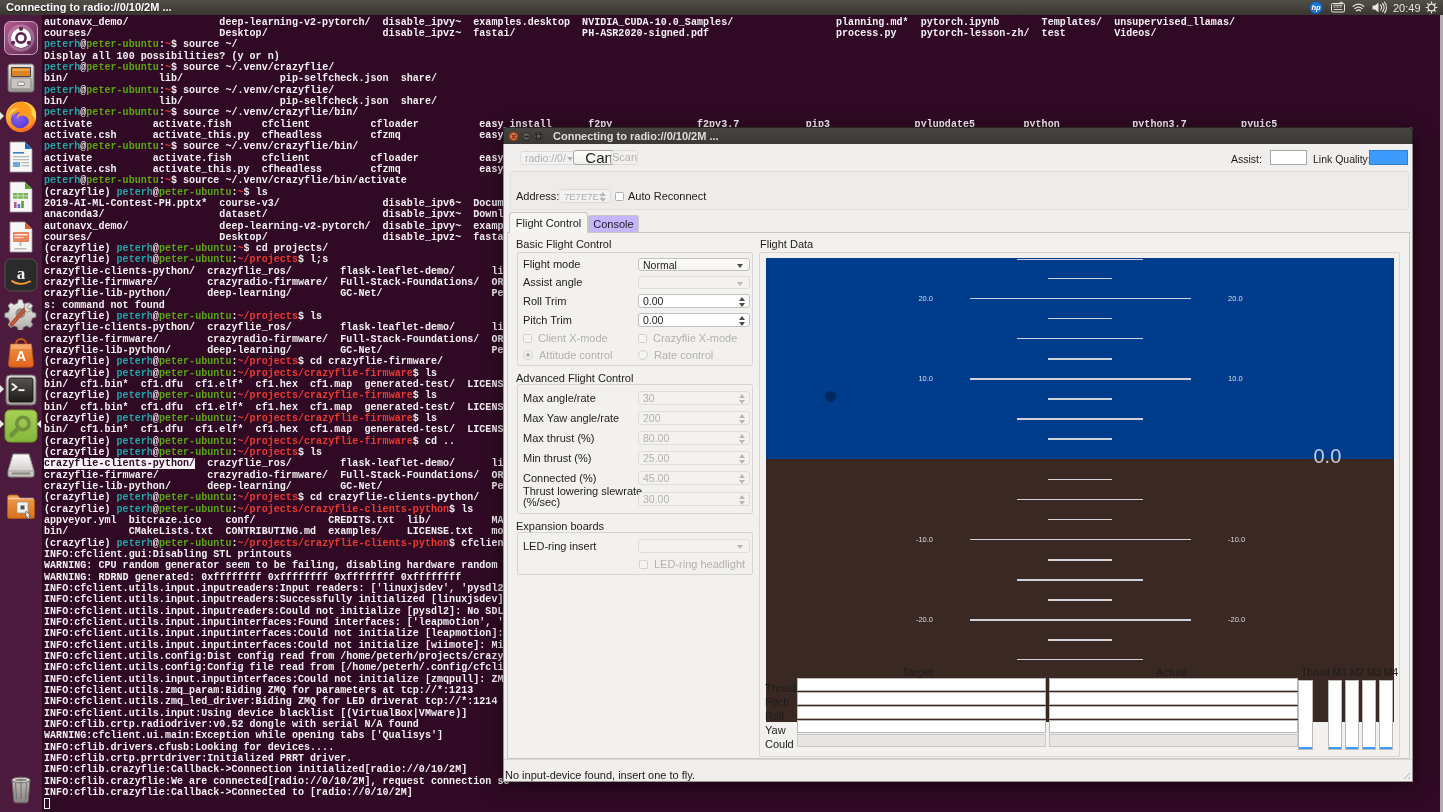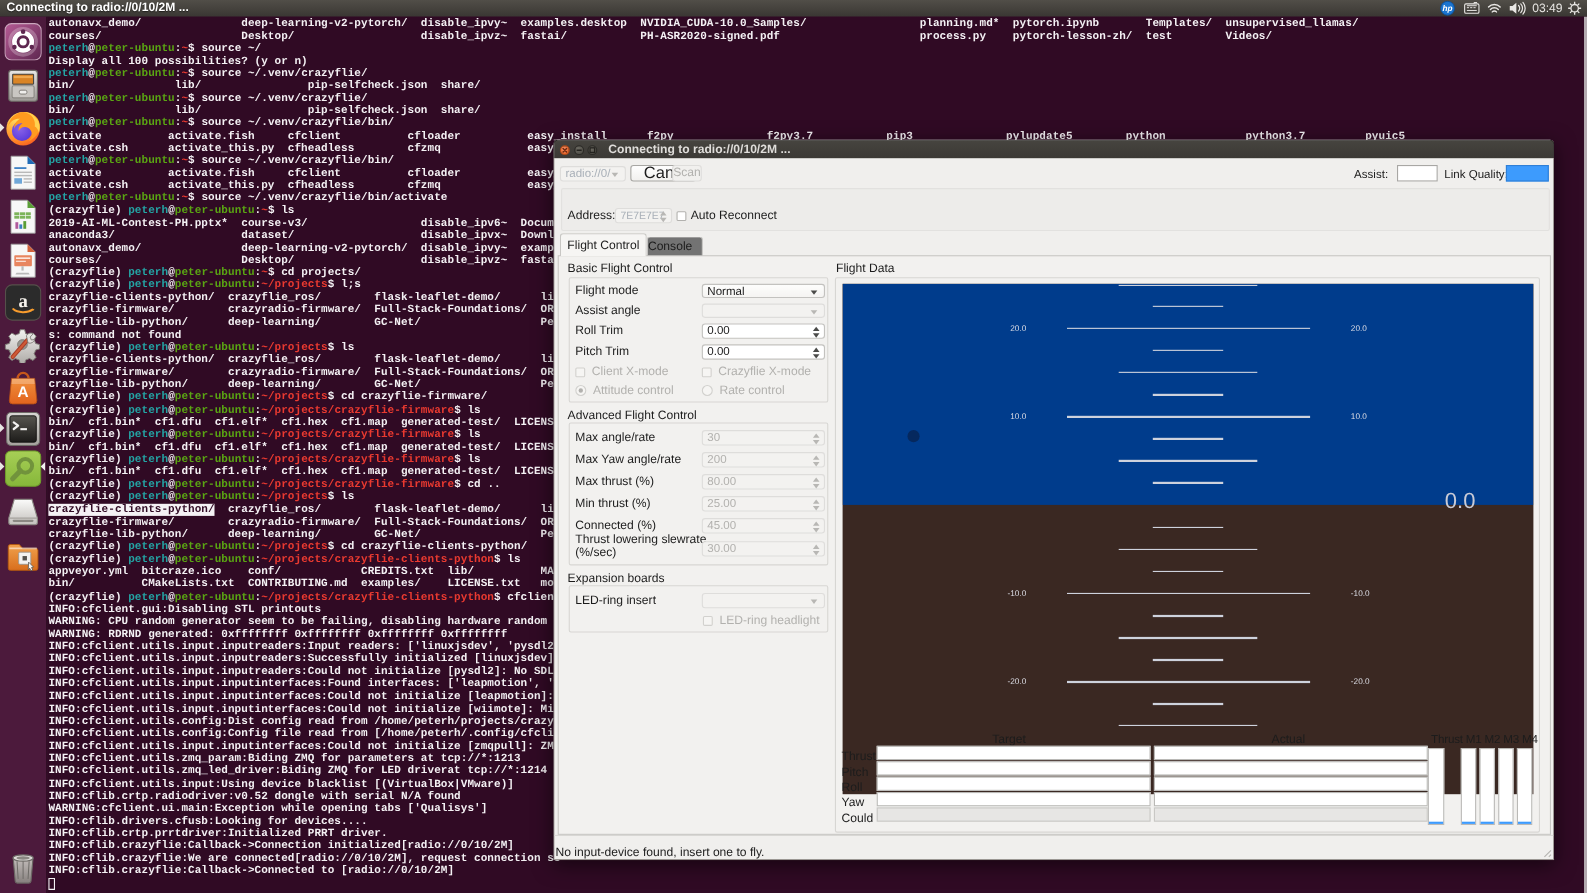--- a/index.html
+++ b/index.html
@@ -133,21 +133,21 @@
   </g>
   <g fill="#e8e6e3">
     <path d="M69.5 5.5 h2.5 l3.5 -3 v10 l-3.5 -3 h-2.5 z"></path>
   </g>
   <g stroke="#e8e6e3" fill="none" stroke-linecap="round">
     <path d="M77.5 5 a3.5 3.5 0 0 1 0 5" stroke-width="1.1"></path>
     <path d="M79.5 3.5 a5.8 5.8 0 0 1 0 8" stroke-width="1.1"></path>
     <path d="M81.5 2.2 a8 8 0 0 1 0 10.6" stroke-width="1.1"></path>
   </g>
 </svg>
-<div style="position:absolute;left:1393px;top:1.5px;font-size:11px;color:#e8e6e3">03:49</div>
+<div style="position:absolute;left:1393px;top:1.5px;font-size:11px;color:#e8e6e3">20:49</div>
 <svg width="13" height="13" viewBox="0 0 13 13" style="position:absolute;left:1425px;top:1px">
   <g stroke="#e8e6e3" fill="none" stroke-width="1.2">
    <circle cx="6.5" cy="6.5" r="3.4"></circle>
    <path d="M6.5 0.6 v2.2 M6.5 10.2 v2.2 M0.6 6.5 h2.2 M10.2 6.5 h2.2 M2.3 2.3 l1.6 1.6 M9.1 9.1 l1.6 1.6 M10.7 2.3 l-1.6 1.6 M3.9 9.1 l-1.6 1.6"></path>
   </g>
 </svg>
 </div>
 <div id="launcher">
     <div class="tile" style="left:4px;top:6px"><svg width="34" height="34" viewBox="0 0 34 34">
         <defs>
@@ -343,38 +343,38 @@
   <svg width="9" height="9" style="position:absolute;left:5px;top:3.5px" viewBox="0 0 9 9">
         <path d="M2.9 2.9 L6.1 6.1 M6.1 2.9 L2.9 6.1" stroke="#6b2a12" stroke-width="1.3" stroke-linecap="round"></path>
       </svg>
   <svg width="9" height="9" style="position:absolute;left:17.5px;top:3.5px" viewBox="0 0 9 9">
         <path d="M2.2 4.5 h4.6" stroke="#24231f" stroke-width="1.4"></path>
       </svg>
   <svg width="9" height="9" style="position:absolute;left:30px;top:3.5px" viewBox="0 0 9 9">
         <rect x="2.4" y="2.4" width="4.2" height="4.2" fill="none" stroke="#24231f" stroke-width="1.2"></rect>
       </svg>
   </div>
-  <div class="combo dis" style="left:5px;top:24px;width:60px;color:#a9b0b8">radio://0/<span class="carr carrd"></span></div>
+  <div class="combo dis" style="left:16px;top:24px;width:60px;color:#a9b0b8">radio://0/<span class="carr carrd"></span></div>
   <div style="position:absolute;left:69px;top:23px;width:60px;height:15px;background:linear-gradient(#fefefe,#f1f0ee);border:1px solid #a8a7a4;border-radius:3px;font-size:15px;color:#1c1c1c;text-align:right;line-height:13px">Cancel</div>
   <div style="position:absolute;left:107px;top:23px;width:27px;height:15px;background:#f1f0ee;border:1px solid #dedddb;border-radius:3px;font-size:11px;color:#b2b1ae;text-align:center;line-height:13px">Scan</div>
   <div class="lab" style="left:727px;top:25.5px;font-size:10.5px">Assist:</div>
   <div style="position:absolute;left:766px;top:23px;width:37px;height:15px;background:#fff;border:1px solid #a8a7a4"></div>
   <div class="lab" style="left:809px;top:25.5px;font-size:10.5px">Link Quality:</div>
   <div style="position:absolute;left:865px;top:23px;width:39px;height:15px;background:#3d9bfd;border:1px solid #2f7fd6"></div>
   <div style="position:absolute;left:6px;top:44px;width:899px;height:39px;background:#edecea;border:1px solid #e2e1df;border-radius:2px"></div>
   <div class="lab" style="left:12px;top:63px">Address:</div>
   <div class="spin dis" style="left:55px;top:62px;width:52px;font-size:9.5px;color:#a9b0b8;padding-right:12px;overflow:hidden">7E7E7E7<span class="sarr">
         <span class="sup"></span>
         <span class="sdn"></span>
       </span></div>
   <div class="cb" style="left:111px;top:64.5px;background:#fff;border-color:#b2b1ae"></div>
   <div class="lab" style="left:124px;top:63px">Auto Reconnect</div>
   <div style="position:absolute;left:3px;top:104.5px;width:903px;height:527px;border:1px solid #c8c7c4;background:#f2f1ef"></div>
   <div style="position:absolute;left:5px;top:85px;width:79px;height:20.5px;background:#f6f5f3;border:1px solid #c8c7c4;border-bottom:none;border-radius:3px 3px 0 0;font-size:11px;color:#1c1c1c;text-align:center;line-height:20px">Flight Control</div>
-  <div style="position:absolute;left:84px;top:88px;width:51px;height:16.5px;background:#737373;border:1px solid #c8c7c4;border-bottom:none;border-radius:3px 3px 0 0;font-size:11px;color:#1c1c1c;text-align:left;line-height:16px">Console</div>
+  <div style="position:absolute;left:84px;top:88px;width:51px;height:16.5px;background:#c4b5fd;border:1px solid #c8c7c4;border-bottom:none;border-radius:3px 3px 0 0;font-size:11px;color:#1c1c1c;text-align:center;line-height:16px">Console</div>
 <div class="sect" style="left:12px;top:110.5px">Basic Flight Control</div>
 <div class="gbox" style="left:13px;top:125px;width:236px;height:114px"></div>
 <div class="lab" style="left:19px;top:131.0px">Flight mode</div>
 <div class="combo" style="left:134px;top:130.5px">Normal<span class="carr"></span></div>
 <div class="lab" style="left:19px;top:149.0px">Assist angle</div>
 <div class="combo dis" style="left:134px;top:148.5px">
       <span class="carr carrd"></span>
     </div>
 <div class="lab" style="left:19px;top:167.5px">Roll Trim</div>
 <div class="spin" style="left:134px;top:167.0px">0.00<span class="sarr">

